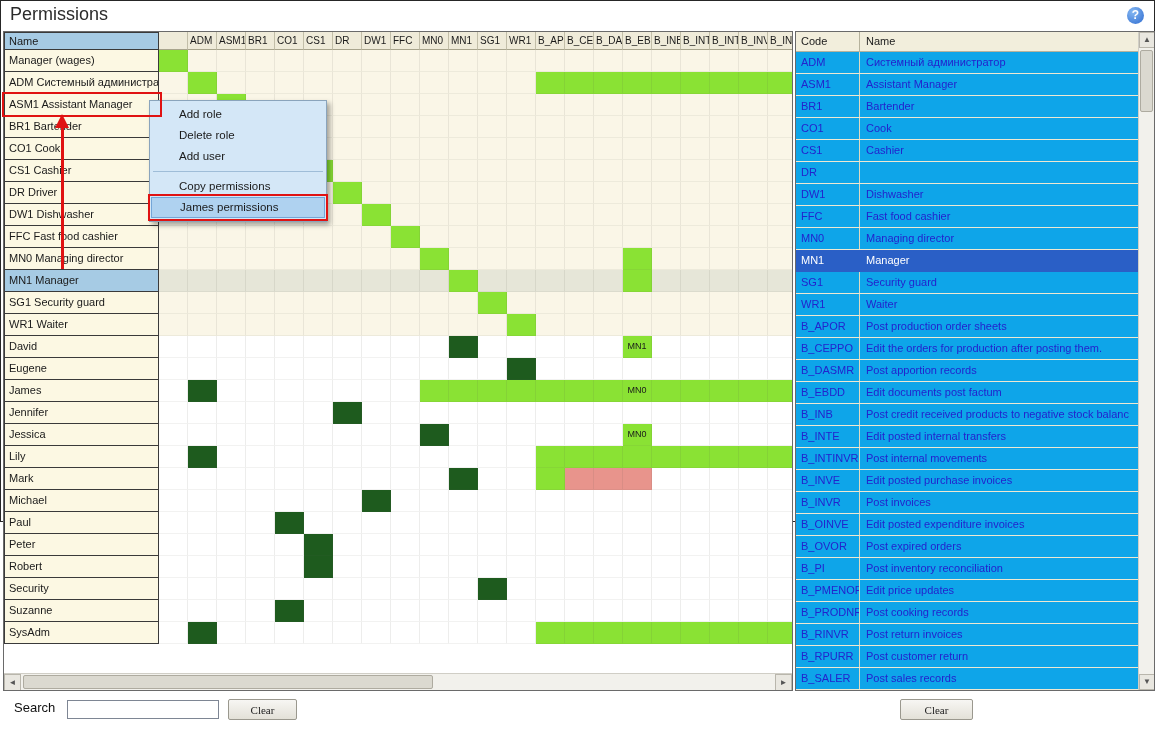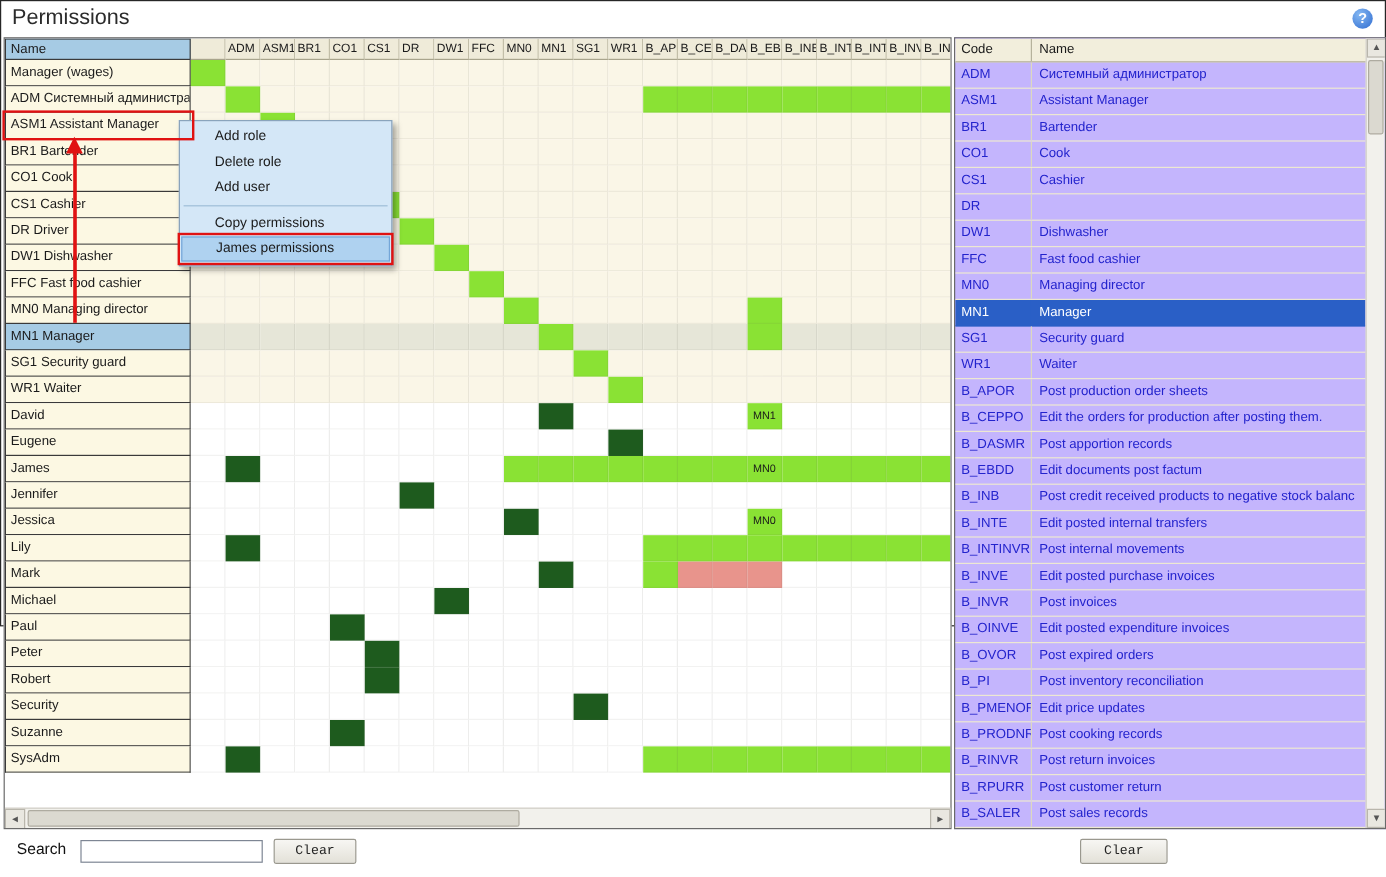--- a/index.html
+++ b/index.html
@@ -46,38 +46,38 @@
   .sbtn{flex:0 0 17px;width:17px;height:17px;background:#E9E7E0;border:1px solid #b9b6ac;
         font-size:8px;line-height:15px;text-align:center;color:#555;cursor:pointer}
   .htrack{flex:1;position:relative}
   .hthumb{position:absolute;left:2px;top:1px;height:14px;width:410px;background:#DBD9D0;border:1px solid #aeaba0;border-radius:2px;cursor:pointer}
   .vscroll{position:absolute;top:0;right:0;width:16px;height:100%;background:#F2F1EC;border-left:1px solid #d0cec6;display:flex;flex-direction:column}
   .vscroll .sbtn{flex:0 0 16px;width:16px;height:16px;line-height:14px}
   .vtrack{flex:1;position:relative}
   .vthumb{position:absolute;top:2px;left:1px;right:1px;height:62px;background:#DBD9D0;border:1px solid #aeaba0;border-radius:2px;cursor:pointer}
 
   
-  .right-panel{position:absolute;left:794px;top:30px;width:360px;height:660px;border:1px solid #6a6a6a;background:#c4b5fd;overflow:hidden}
+  .right-panel{position:absolute;left:794px;top:30px;width:360px;height:660px;border:1px solid #6a6a6a;background:#0ea5e9;overflow:hidden}
   .rhead{display:flex;height:20px;background:#F2EEDC;border-bottom:1px solid #b6b29c;font-size:11px}
   .rh-code{flex:0 0 64px;padding:3px 5px;border-right:1px solid #b6b29c}
   .rh-name{flex:1;padding:3px 6px}
   .rbody{position:absolute;top:20px;left:0;right:16px;bottom:0;overflow:hidden}
   .rrow{display:flex;height:22px;border-bottom:1px solid #EDE8D2;font-size:11px;color:var(--link-blue);cursor:default}
   .rcode{flex:0 0 64px;padding:0 5px;line-height:21px;border-right:1px solid #DDD8C0;overflow:hidden;white-space:nowrap}
   .rname{flex:1;padding:0 6px;line-height:21px;overflow:hidden;white-space:nowrap}
   .rrow.sel{background:var(--selection-blue);color:#fff;border-bottom-color:var(--selection-blue)}
   .rrow.sel .rcode{border-right-color:var(--selection-blue)}
 
   
   .slabel{position:absolute;left:13px;top:699px;font-weight:normal;font-size:13px;color:#111}
   .sinput{position:absolute;height:19px;border:1px solid #7E8694;font-size:11px;padding:0 3px;background:#fff}
   .sinput.left{left:66px;top:699px;width:152px}
   .sinput.right{left:800px;top:732px;width:92px}
   .btn{position:absolute;height:21px;background:linear-gradient(#F7F6F3,#E3E1D8);border:1px solid #9a988e;border-radius:2px;
-       font-size:11px;color:#222;text-align:center;line-height:18px;font-family:Liberation Mono, monospace;cursor:pointer}
+       font-size:11px;color:#222;text-align:center;line-height:18px;font-family:Liberation Serif, serif;cursor:pointer}
   .btn.clearl{left:227px;top:698px;width:69px}
   .btn.clearr{left:899px;top:698px;width:73px}
 
   
   .cmenu{position:absolute;left:148px;top:99px;width:178px;background:var(--menu-bg);border:1px solid #8aa4bc;
          box-shadow:3px 3px 5px rgba(0,0,0,0.35);padding:3px 1px;z-index:40}
   .mitem{height:21px;line-height:21px;padding-left:28px;font-size:11.5px;color:#1a1a1a;cursor:pointer}
   .mitem.hl{background:var(--menu-highlight);border:1px solid #74A6D8;line-height:19px}
   .mitem.ann{outline:2px solid var(--annotation-red);outline-offset:1px}
   .msep{height:1px;background:#9FBDD8;margin:4px 2px}

